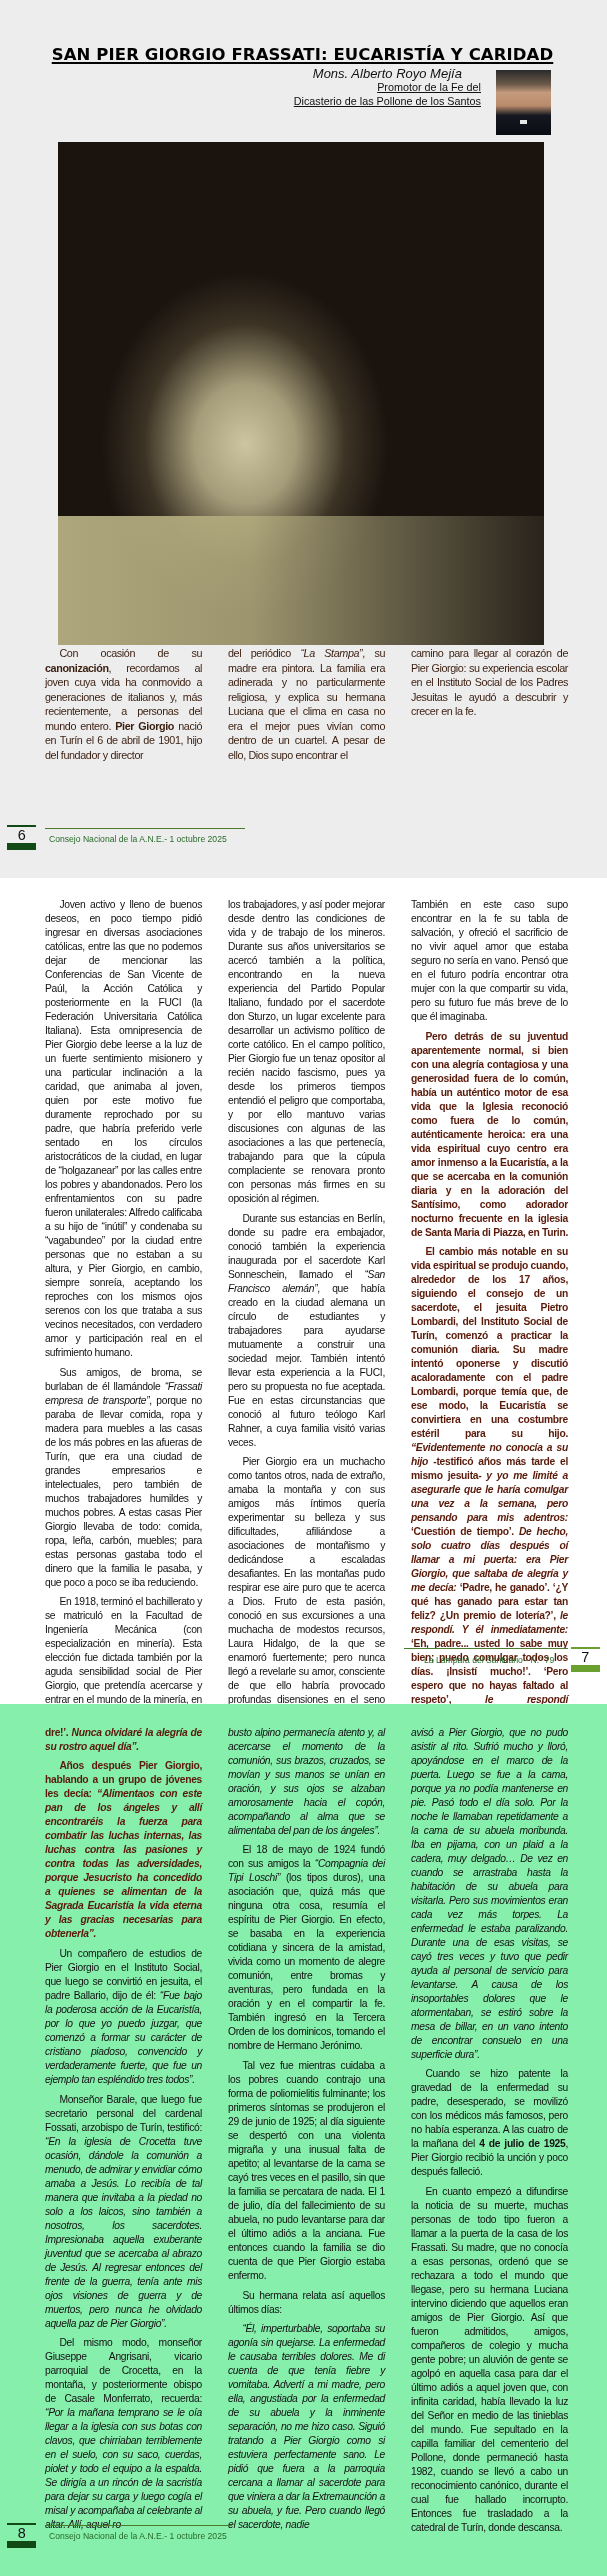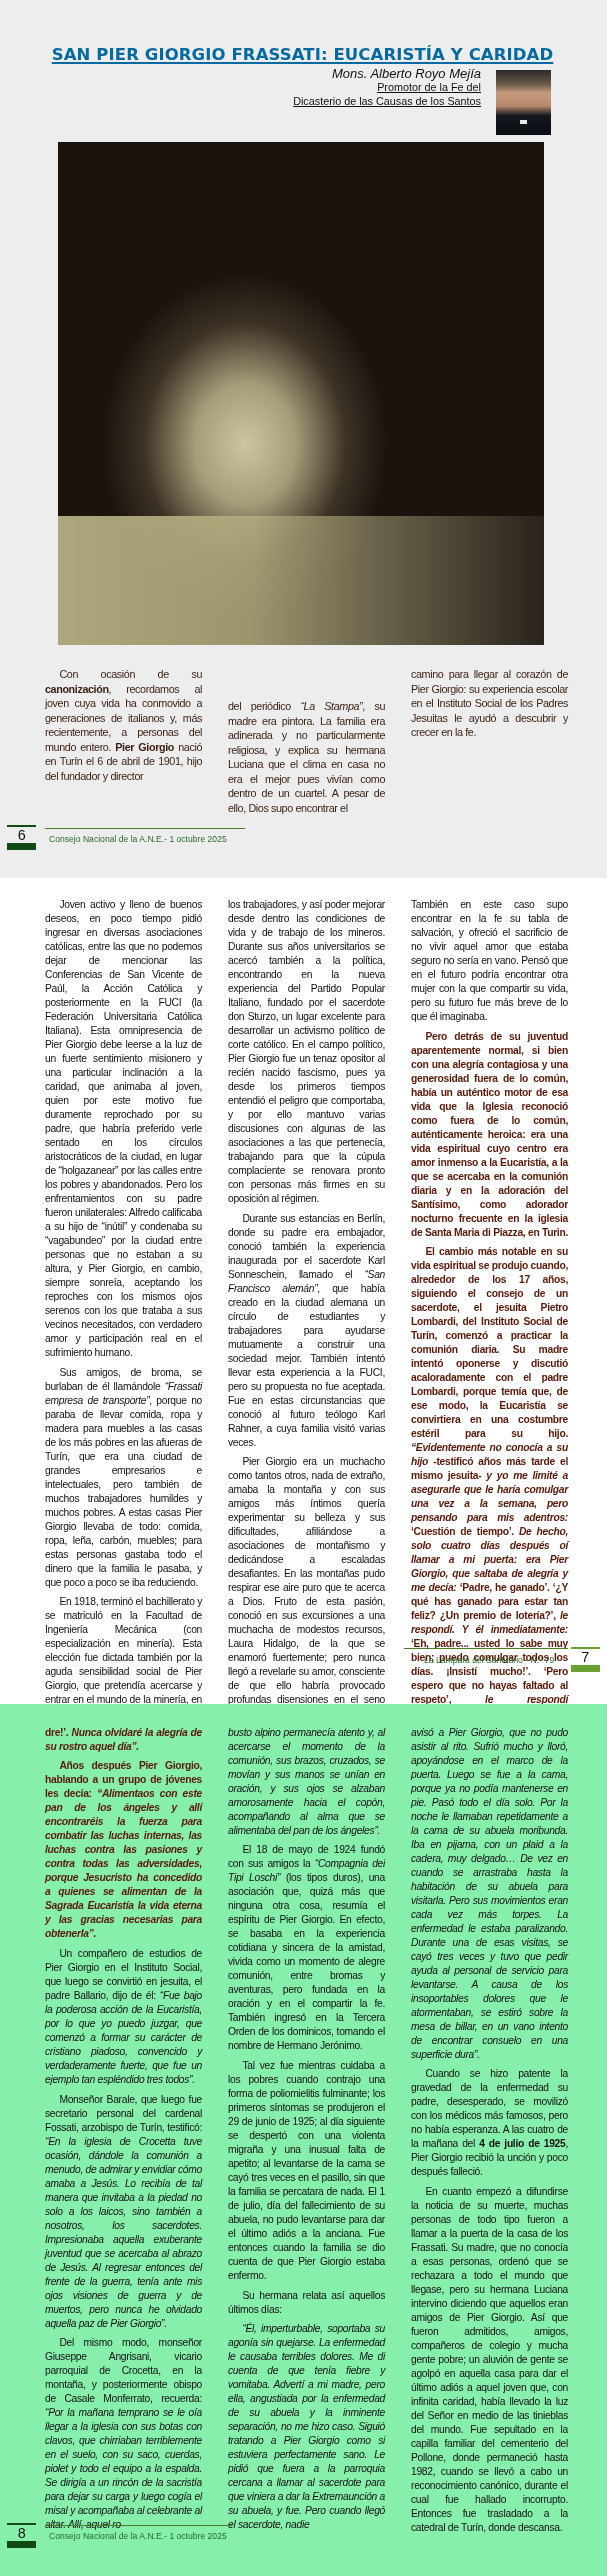--- a/index.html
+++ b/index.html
@@ -3,24 +3,24 @@
 <meta charset="utf-8">
 <style>
   * { box-sizing: border-box; margin: 0; padding: 0; }
   body { width: 607px; background: #ffffff; font-family: "Liberation Sans", sans-serif; color: #111; }
   .page { position: relative; width: 607px; }
   .page6 { height: 878px; background: #ededed; }
   .page7 { height: 826px; background: #ffffff; }
   .page8 { height: 872px; background: #86efac; }
 
   .title { position: absolute; left: 43px; top: 45px; width: 519px; text-align: center;
-    font-family: "DejaVu Sans", sans-serif; font-weight: bold; font-size: 16.5px; color: #0369a1;
+    font-family: "DejaVu Sans", sans-serif; font-weight: bold; font-size: 16.5px; color: #000000;
     text-decoration: underline; text-decoration-thickness: 2.2px; text-underline-offset: 2.2px; letter-spacing: 0.1px; }
   .byline { position: absolute; right: 126px; top: 66px; text-align: right; font-family: "Liberation Sans", sans-serif; }
-  .byline .author { font-style: italic; font-size: 13px; color: #111; }
+  .byline .author { font-style: italic; font-size: 13px; color: #111; text-align: center; }
   .byline .role { font-size: 10.8px; line-height: 13.7px; color: #111; text-decoration: underline; }
   .author-photo { position: absolute; left: 496px; top: 70px; width: 55px; height: 65px; background: linear-gradient(180deg,#2a2a2a 0%,#6b5a4a 22%,#c59b7d 35%,#b88b6c 55%,#151820 70%,#0a0c14 100%); }
   .author-photo .collar { position: absolute; left: 24px; top: 50px; width: 7.2px; height: 4.3px; background: #e8e8e8; }
 
   .hero { position: absolute; left: 58px; top: 142px; width: 486px; height: 503px;
     background: radial-gradient(ellipse 144px 172px at 187px 302px, #cdc5a2 0%, #a59c7a 35%, #3c3325 70%, #1a130e 100%); }
   .hero::after { content: ""; position: absolute; left: 0; right: 0; bottom: 0; height: 129px;
     background: linear-gradient(90deg, #c8c08f 0%, #b3ab7e 40%, #6f684f 70%, #2b261e 100%); opacity: 0.85; }
 
   .cols { position: absolute; display: flex; }
@@ -42,32 +42,32 @@
   .bar-thin.light, .bar-thick.light { background: #6aa030; }
 </style>
 </head>
 <body>
 
 <div class="page page6">
   <h1 class="title">SAN PIER GIORGIO FRASSATI: EUCARISTÍA Y CARIDAD</h1>
   <div class="byline">
     <div class="author">Mons. Alberto Royo Mejía</div>
     <div class="role">Promotor de la Fe del</div>
-    <div class="role">Dicasterio de las Causas de los Santos</div>
+    <div class="role">Dicasterio de las Pollone de los Santos</div>
   </div>
   <div class="author-photo">
       <div class="collar"></div>
     </div>
   <div class="hero"></div>
 
-  <div class="cols" style="left:45px; top:667px;justify-content:flex-end;">
+  <div class="cols" style="left:45px; top:646px;justify-content:flex-end;">
     <div class="col" style="width:157px; margin-right:26px;">
       <p><span>Con ocasión de su </span><span class="bold">canonización</span><span>, recordamos al joven cuya vida ha conmovido a generaciones de italianos y, más recientemente, a personas del mundo entero. </span><span class="bold">Pier Giorgio</span><span> nació en Turín el 6 de abril de 1901, hijo del fundador y director</span></p>
     </div>
-    <div class="col" style="width:157px; margin-right:26px;margin-top:32px;">
+    <div class="col" style="width:157px; margin-right:26px;">
       <p class="noindent"><span>del periódico </span><span class="ital">“La Stampa”</span><span>, su madre era pintora. La familia era adinerada y no particularmente religiosa, y explica su hermana Luciana que el clima en casa no era el mejor pues vivían como dentro de un cuartel. A pesar de ello, Dios supo encontrar el</span></p>
     </div>
     <div class="col" style="width:157px;">
       <p class="noindent">camino para llegar al corazón de Pier Giorgio: su experiencia escolar en el Instituto Social de los Padres Jesuitas le ayudó a descubrir y crecer en la fe.</p>
     </div>
   </div>
 
   <div class="footer-left" style="top:825px;">
     <div class="bar-thin"></div>
     <div class="pagenum">6</div>

